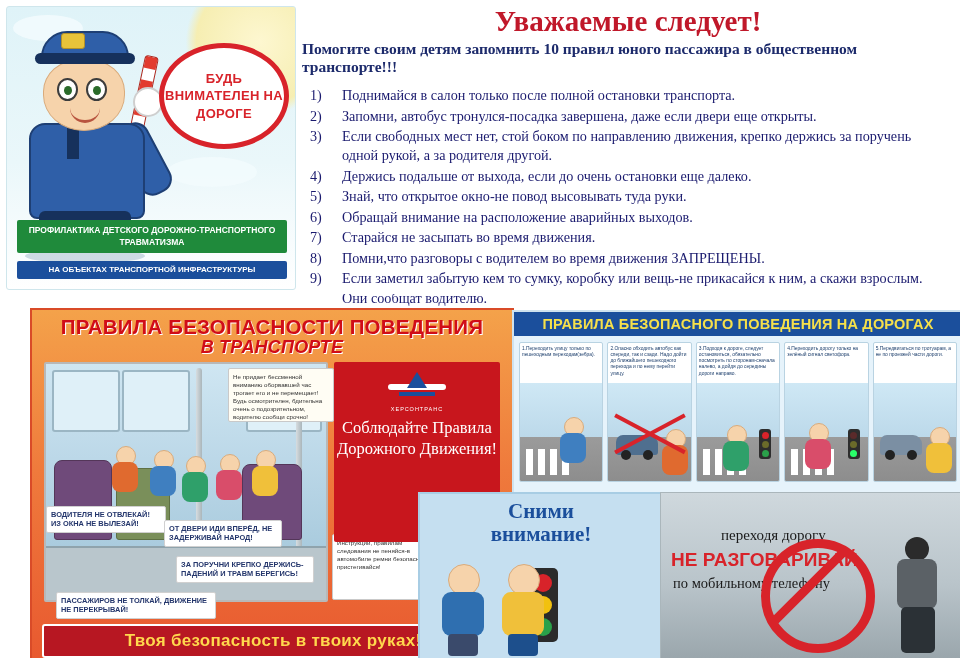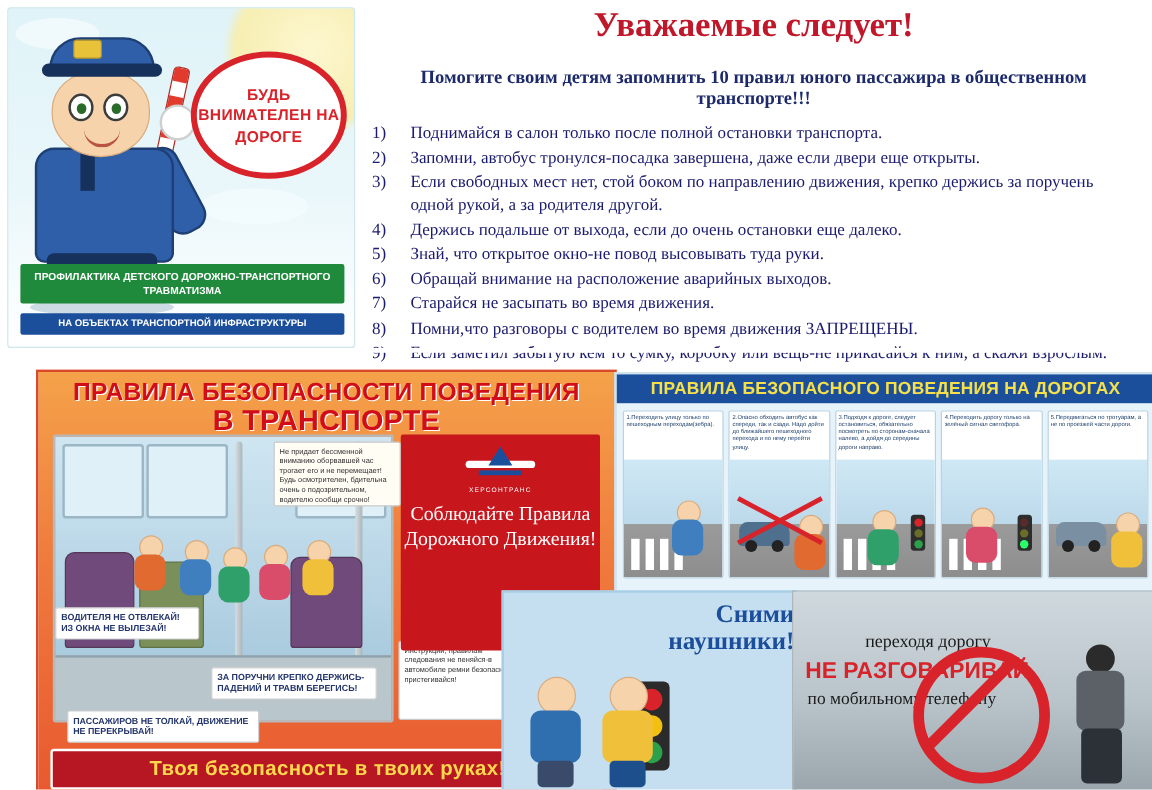--- a/index.html
+++ b/index.html
@@ -56,39 +56,39 @@
     line-height:1.3;padding:4px 3px;border-radius:2px;
   }
 
   
   .panel-right{position:absolute;left:300px;top:4px;width:656px;height:284px;background:#fff;}
   .pr-title{
     text-align:center;color:#c0182a;font-size:29px;font-weight:bold;line-height:1.05;
     font-family:"Liberation Serif",serif;margin-top:2px;
   }
   .pr-sub{
-    text-align:center;color:#1c2a6b;font-size:15.5px;font-weight:bold;line-height:1.15;
-    margin-top:20px;padding:0 2px;
+    color:#1c2a6b;font-size:15.5px;font-weight:bold;line-height:1.15;
+    margin-top:4px;padding:0 2px;
   }
   .pr-list{margin:10px 0 0 0;padding:0 6px 0 10px;color:#1a1a6e;font-size:14.2px;line-height:1.37;}
   .pr-list .li{margin-bottom:1px;text-indent:0;padding-left:20px;position:relative;}
   .pr-list .li .num{position:absolute;left:0;top:0;}
   .pr-list .li .cont{display:block;padding-left:12px;}
 
   
   .poster-bus{
     position:absolute;left:30px;top:296px;width:480px;height:356px;
     background:linear-gradient(180deg,#f4a24a 0%,#ef7a3c 45%,#e8582f 100%);
     border:2px solid #d94b28;overflow:hidden;margin-top:12px;
   }
   .pb-title{
     margin:6px 6px 0 6px;color:#d00d18;font-family:"Liberation Sans",sans-serif;font-weight:bold;
     text-align:center;font-size:20.5px;line-height:1.05;text-shadow:1px 1px 0 #fff;letter-spacing:.2px;
   }
-  .pb-title .l2{font-size:24px;display:block;}
+  .pb-title .l2{font-size:18px;display:block;font-style:italic;}
   .bus-photo{
     position:absolute;left:12px;top:52px;width:280px;height:236px;border:2px solid #b8b8b8;border-radius:2px;
     background:linear-gradient(180deg,#cfe6f2 0%,#bcd8e8 40%,#9fc4d8 100%);overflow:hidden;
   }
   .bus-window{position:absolute;background:#dff0f8;border:2px solid #9bb6c4;border-radius:3px;}
   .bus-seat{position:absolute;background:#6f4a7a;border-radius:8px 8px 3px 3px;border:1px solid #543659;}
   .bus-seat.g{background:#7a8f5a;border-color:#5e7044}
   .kid{position:absolute;width:26px;height:46px;}
   .kid .h{position:absolute;left:4px;top:0;width:18px;height:18px;background:#f6d3ab;border:1px solid #d9ab7c;border-radius:50%;}
   .kid .b{position:absolute;left:0;top:16px;width:26px;height:30px;border-radius:8px;}
@@ -142,21 +142,21 @@
   .tlight i{position:absolute;left:2.5px;width:7px;height:7px;border-radius:50%;}
   .crossx{position:absolute;left:50%;top:50%;transform:translate(-50%,-50%);width:96%;height:86%;}
   .crossx:before,.crossx:after{content:"";position:absolute;left:0;top:50%;width:100%;height:4px;background:#d8232a;}
   .crossx:before{transform:rotate(28deg)}.crossx:after{transform:rotate(-28deg)}
 
   
   .panel-head{
     position:absolute;left:418px;top:492px;width:242px;height:166px;background:#c5dff0;border:2px solid #a8cde4;
   }
   .ph-title{
-    text-align:right;color:#1b4f9c;font-family:"Liberation Serif",serif;font-weight:bold;font-size:21px;
+    text-align:center;color:#1b4f9c;font-family:"Liberation Serif",serif;font-weight:bold;font-size:21px;
     line-height:1.1;padding-top:6px;
   }
   .ph-kid{position:absolute;width:54px;height:92px;bottom:4px;}
   .ph-kid .head{position:absolute;left:12px;top:0;width:30px;height:30px;background:#f6d3ab;border:1px solid #d9ab7c;border-radius:50%;}
   .ph-kid .torso{position:absolute;left:6px;top:28px;width:42px;height:44px;border-radius:9px;}
   .ph-kid .legs{position:absolute;left:12px;top:70px;width:30px;height:22px;background:#3a4a6b;border-radius:4px;}
   .tl-big{position:absolute;left:108px;bottom:18px;width:30px;height:74px;background:#2b2b2b;border-radius:5px;}
   .tl-big i{position:absolute;left:6px;width:18px;height:18px;border-radius:50%;}
 
   
@@ -310,20 +310,21 @@
         <div class="tri"></div>
         <div class="bar"></div>
       </div>
       <div class="brand">ХЕРСОНТРАНС</div>
       <div class="slogan">Соблюдайте Правила Дорожного Движения!</div>
     </div>
 
     <div class="note-white" style="left:196px;top:58px;width:96px;height:44px;background:#fffdf4;">Не придает бессменной вниманию оборвавшей час трогает его и не перемещает! Будь осмотрителен, бдительна очень о подозрительном, водителю сообщи срочно!</div>
 
     <div class="tag" style="left:14px;top:196px;width:110px;">ВОДИТЕЛЯ НЕ ОТВЛЕКАЙ! ИЗ ОКНА НЕ ВЫЛЕЗАЙ!</div>
+    <div class="tag" style="left:132px;top:210px;width:108px;">ОТ ДВЕРИ ИДИ ВПЕРЁД, НЕ ЗАДЕРЖИВАЙ НАРОД!</div>
     <div class="tag" style="left:144px;top:246px;width:128px;">ЗА ПОРУЧНИ КРЕПКО ДЕРЖИСЬ-ПАДЕНИЙ И ТРАВМ БЕРЕГИСЬ!</div>
     <div class="tag" style="left:24px;top:282px;width:150px;">ПАССАЖИРОВ НЕ ТОЛКАЙ, ДВИЖЕНИЕ НЕ ПЕРЕКРЫВАЙ!</div>
 
     <div class="pb-footer">Твоя безопасность в твоих руках!</div>
   </div>
 
   <div class="poster-road">
     <div class="pr-head">ПРАВИЛА БЕЗОПАСНОГО ПОВЕДЕНИЯ НА ДОРОГАХ</div>
     <div class="road-cards">
 
@@ -413,21 +414,21 @@
             </div>
         </div>
       </div>
 
     </div>
   </div>
 
   <div class="panel-head">
     <div class="ph-title">
       <div>Сними</div>
-      <div>наушники!</div>
+      <div>внимание!</div>
     </div>
     <div class="tl-big">
       <i style="top:6px;background:#d8232a"></i>
       <i style="top:28px;background:#f2c10f"></i>
       <i style="top:50px;background:#2aa14a"></i>
     </div>
     <div class="ph-kid" style="left:16px;">
       <div class="head"></div>
       <div class="torso" style="background:#2f6fb0;"></div>
       <div class="legs"></div>

